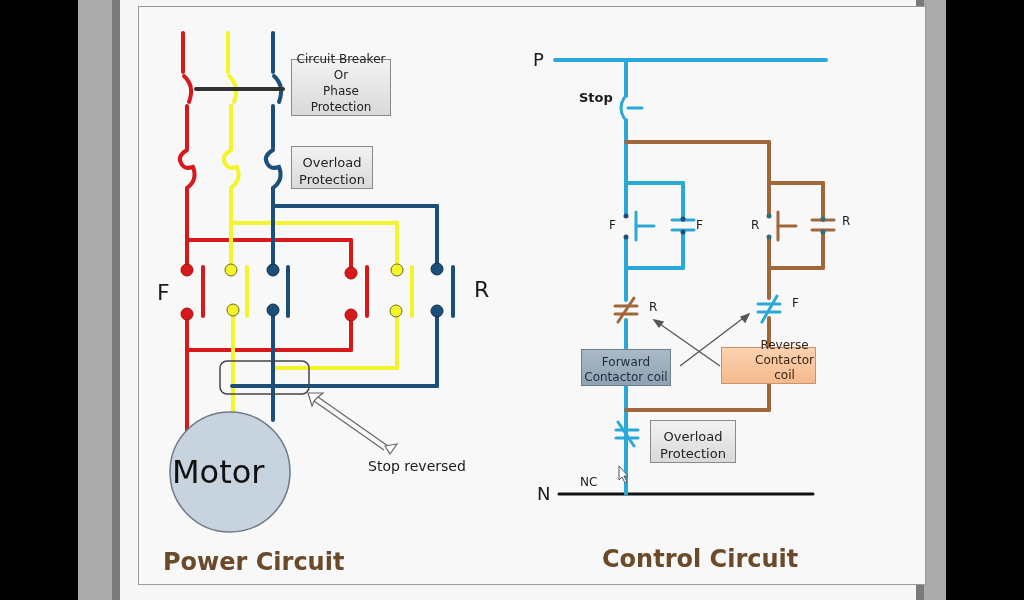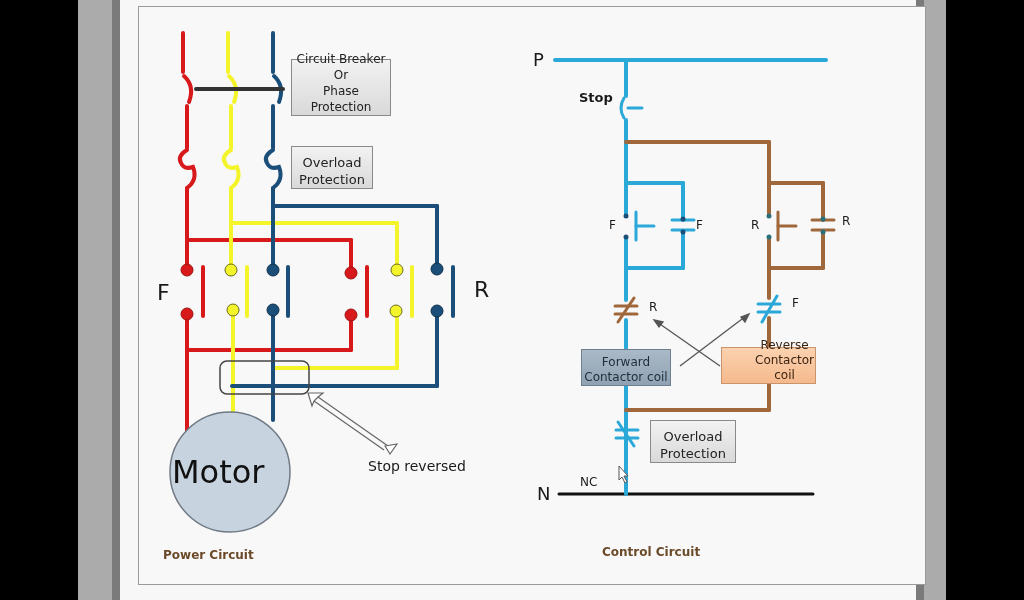--- a/index.html
+++ b/index.html
@@ -8,21 +8,21 @@
   .bar-left-dark { position:absolute; left:112px; top:0; width:8px; height:600px; background:#7a7a7a; }
   .bar-right-dark { position:absolute; left:916px; top:0; width:8px; height:600px; background:#7a7a7a; }
   .bar-right-gray { position:absolute; left:924px; top:0; width:22px; height:600px; background:#ababab; }
   .page { position:absolute; left:120px; top:0; width:796px; height:600px; background:#f7f7f7; }
   .slide { position:absolute; left:138px; top:6px; width:788px; height:579px; box-sizing:border-box; border:1px solid #9a9a9a; background:#f8f8f8; }
   svg.diagram { position:absolute; left:0; top:0; }
   .lbl { position:absolute; font-family:"DejaVu Sans", sans-serif; color:#1a1a1a; white-space:nowrap; }
   .box { position:absolute; box-sizing:border-box; border:1px solid #8a8a8a; background:linear-gradient(#f2f2f2,#d9d9d9); color:#222; font-size:13px; line-height:17px; text-align:center; display:flex; flex-direction:column; justify-content:flex-end; }
   .box-blue { background:linear-gradient(#aab9c6,#8fa2b3); border-color:#6e7f8f; color:#1f2d3a; }
   .box-orange { background:linear-gradient(#fbd2b0,#f5b98d); border-color:#c9946c; color:#3a2412; }
-  .title { position:absolute; font-weight:bold; color:#6b4a2a; font-size:12px; }
+  .title { position:absolute; font-weight:bold; color:#6b4a2a; font-size:24px; }
   .motor-label { font-size:32px; color:#111; }
 </style>
 </head>
 <body>
 
 <div class="bar-left-gray"></div>
 <div class="bar-left-dark"></div>
 <div class="bar-right-dark"></div>
 <div class="bar-right-gray"></div>
 <div class="page"></div>

